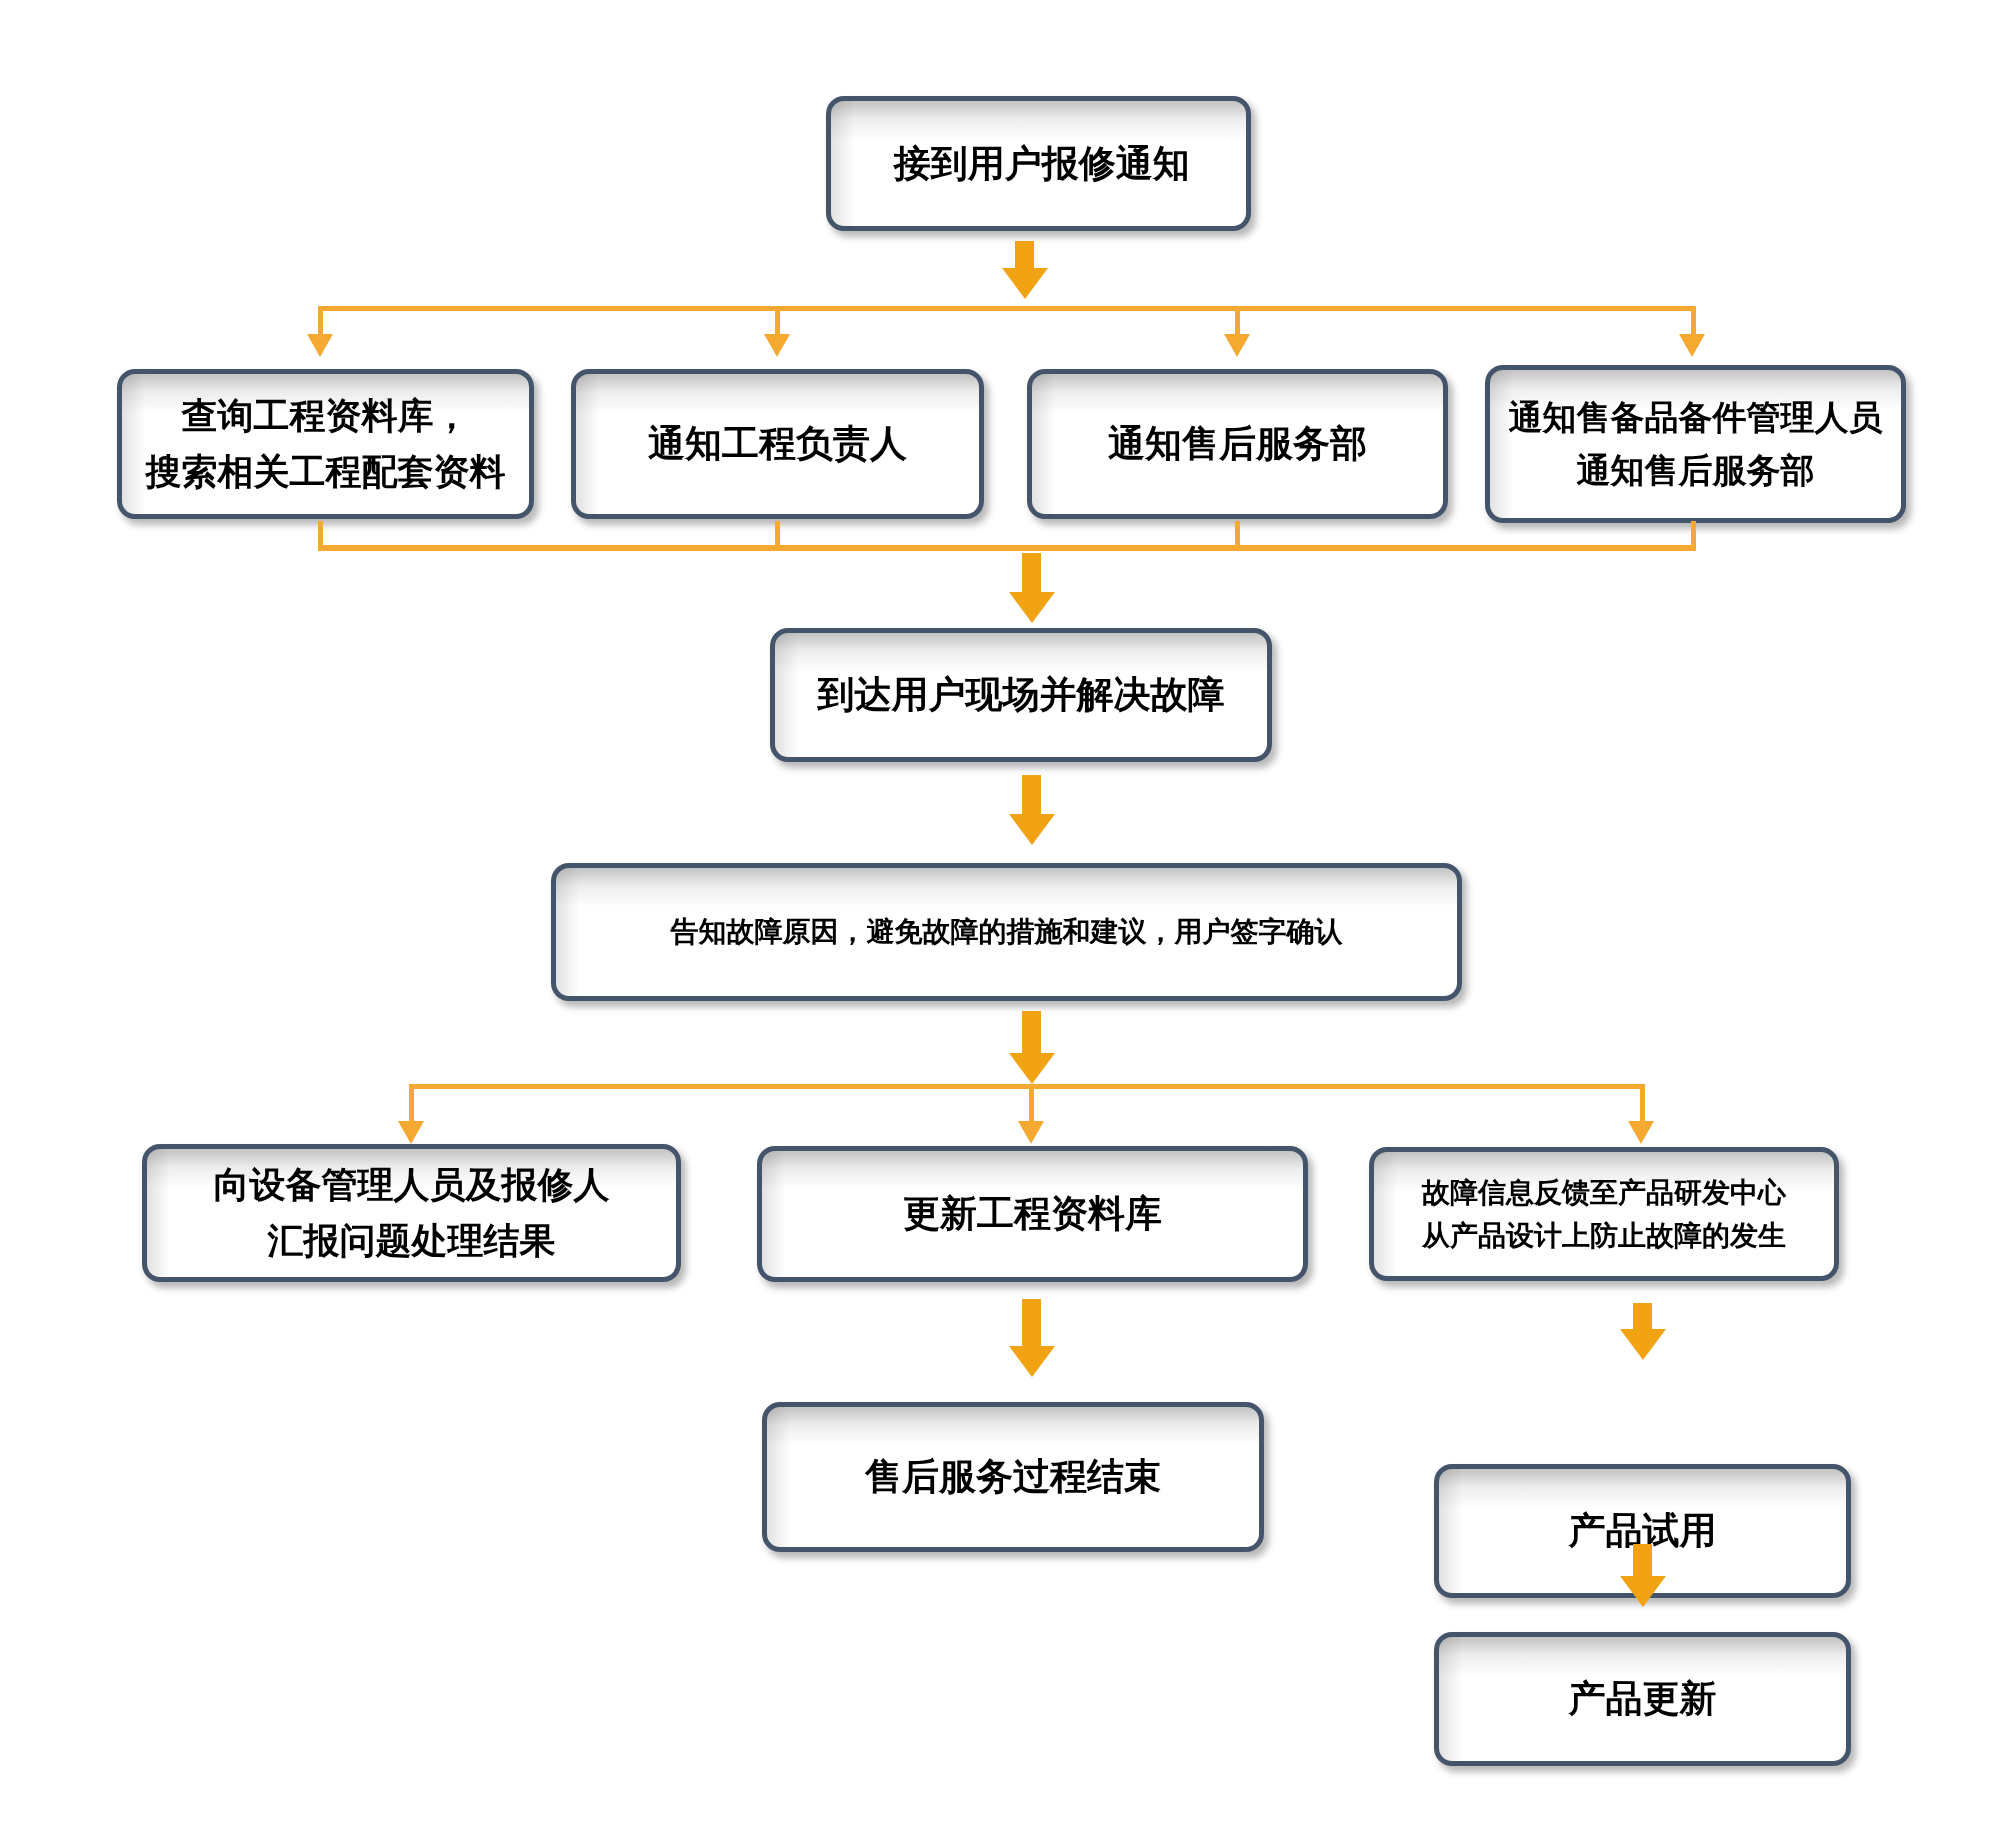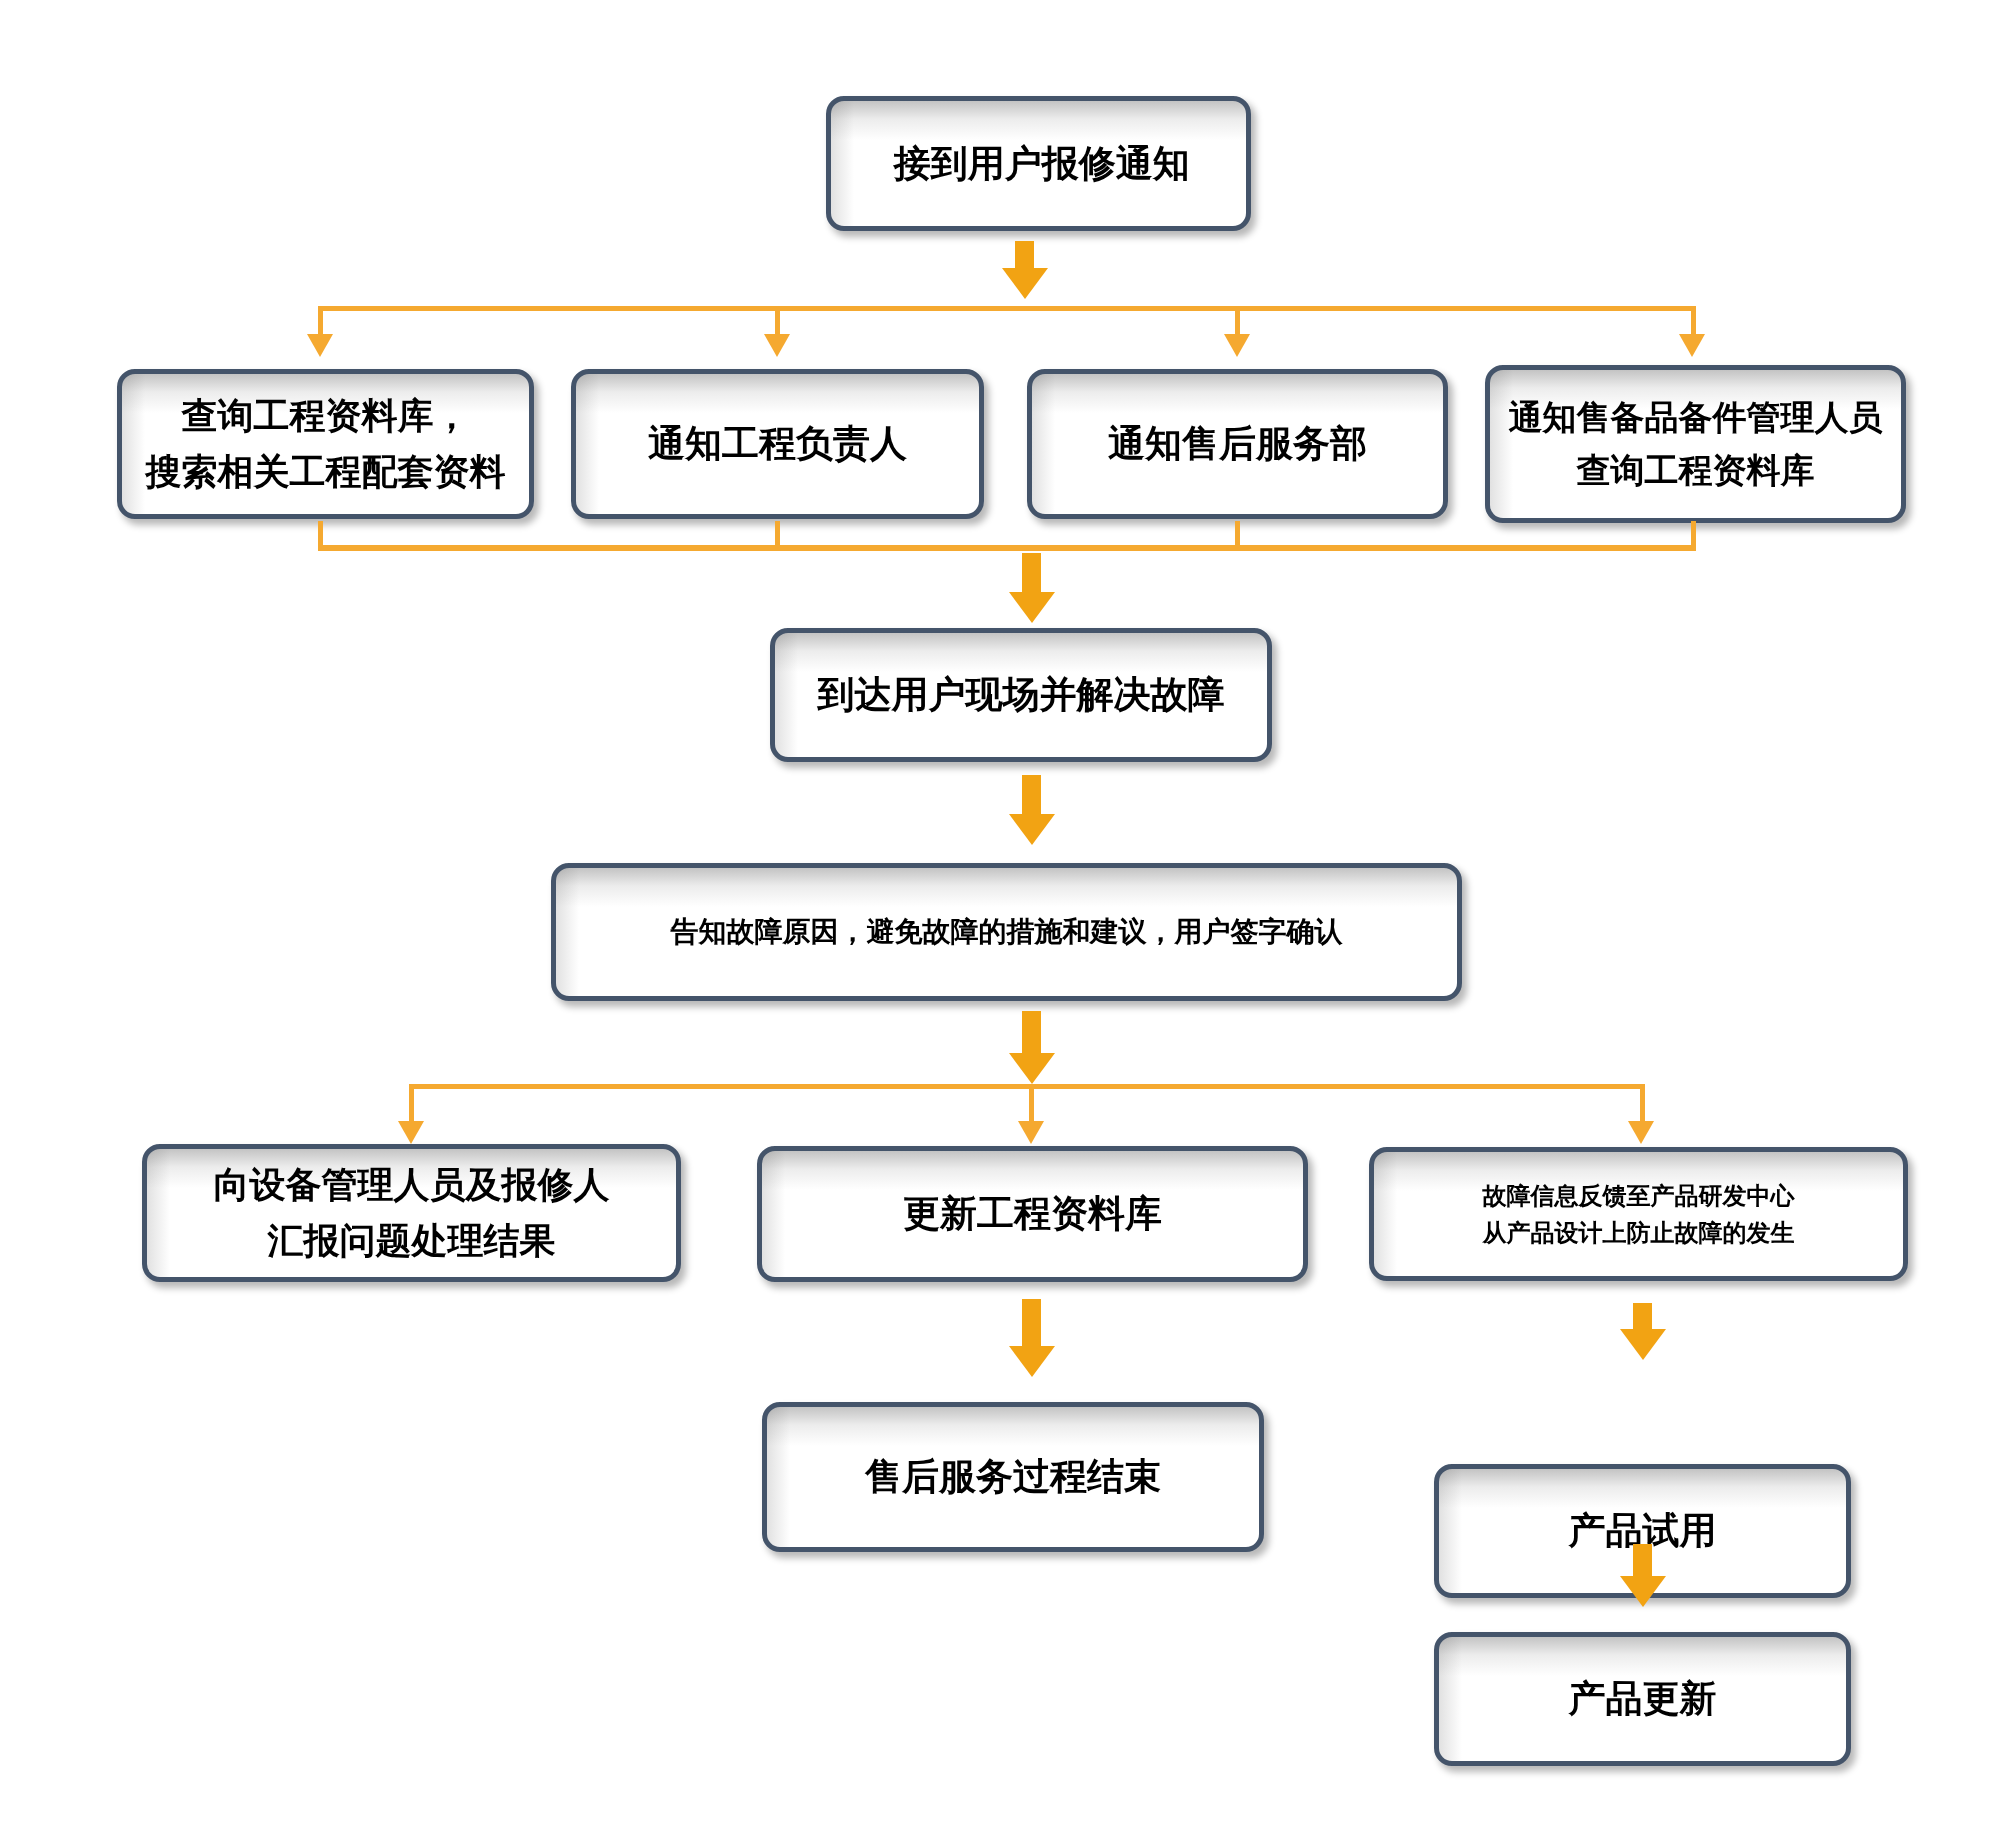--- a/index.html
+++ b/index.html
@@ -68,21 +68,21 @@
   <div class="vline" style="left:1235px;top:306px;height:29px;"></div>
   <div class="thead" style="left:1224px;top:334px;"></div>
   <div class="vline" style="left:1691px;top:306px;height:29px;"></div>
   <div class="thead" style="left:1679px;top:334px;"></div>
 
   <div class="node" style="left:117px;top:369px;width:417px;height:150px;font-size:36px;">查询工程资料库，
 搜索相关工程配套资料</div>
   <div class="node" style="left:571px;top:369px;width:413px;height:150px;font-size:37px;">通知工程负责人</div>
   <div class="node" style="left:1027px;top:369px;width:421px;height:150px;font-size:37px;">通知售后服务部</div>
   <div class="node" style="left:1485px;top:365px;width:421px;height:158px;font-size:34px;">通知售备品备件管理人员
-查询工程资料库</div>
+通知售后服务部</div>
 
   <div class="vline" style="left:318px;top:521px;height:30px;"></div>
   <div class="vline" style="left:775px;top:521px;height:30px;"></div>
   <div class="vline" style="left:1235px;top:521px;height:30px;"></div>
   <div class="vline" style="left:1691px;top:521px;height:30px;"></div>
   <div class="hline" style="left:318px;top:545px;width:1377px;height:5.7px;"></div>
 
   <div class="tarrow" style="left:1008px;top:553px;height:70px;">
     <div class="stem"></div>
     <div class="head"></div>
@@ -106,21 +106,21 @@
   <div class="vline" style="left:409px;top:1084px;height:39px;"></div>
   <div class="thead" style="left:398px;top:1121px;"></div>
   <div class="vline" style="left:1029px;top:1084px;height:39px;"></div>
   <div class="thead" style="left:1018px;top:1121px;"></div>
   <div class="vline" style="left:1640px;top:1084px;height:39px;"></div>
   <div class="thead" style="left:1628px;top:1121px;"></div>
 
   <div class="node" style="left:142px;top:1144px;width:539px;height:138px;font-size:36px;">向设备管理人员及报修人
 汇报问题处理结果</div>
   <div class="node" style="left:757px;top:1146px;width:551px;height:136px;font-size:37px;">更新工程资料库</div>
-  <div class="node" style="left:1369px;top:1147px;width:539px;height:134px;font-size:24px;">故障信息反馈至产品研发中心
+  <div class="node" style="left:1369px;top:1147px;width:470px;height:134px;font-size:28px;">故障信息反馈至产品研发中心
 从产品设计上防止故障的发生</div>
 
   <div class="tarrow" style="left:1008px;top:1299px;height:78px;">
     <div class="stem"></div>
     <div class="head"></div>
   </div>
   <div class="node" style="left:762px;top:1402px;width:502px;height:150px;font-size:37px;">售后服务过程结束</div>
 
   <div class="tarrow" style="left:1619px;top:1303px;height:57px;">
     <div class="stem"></div>

